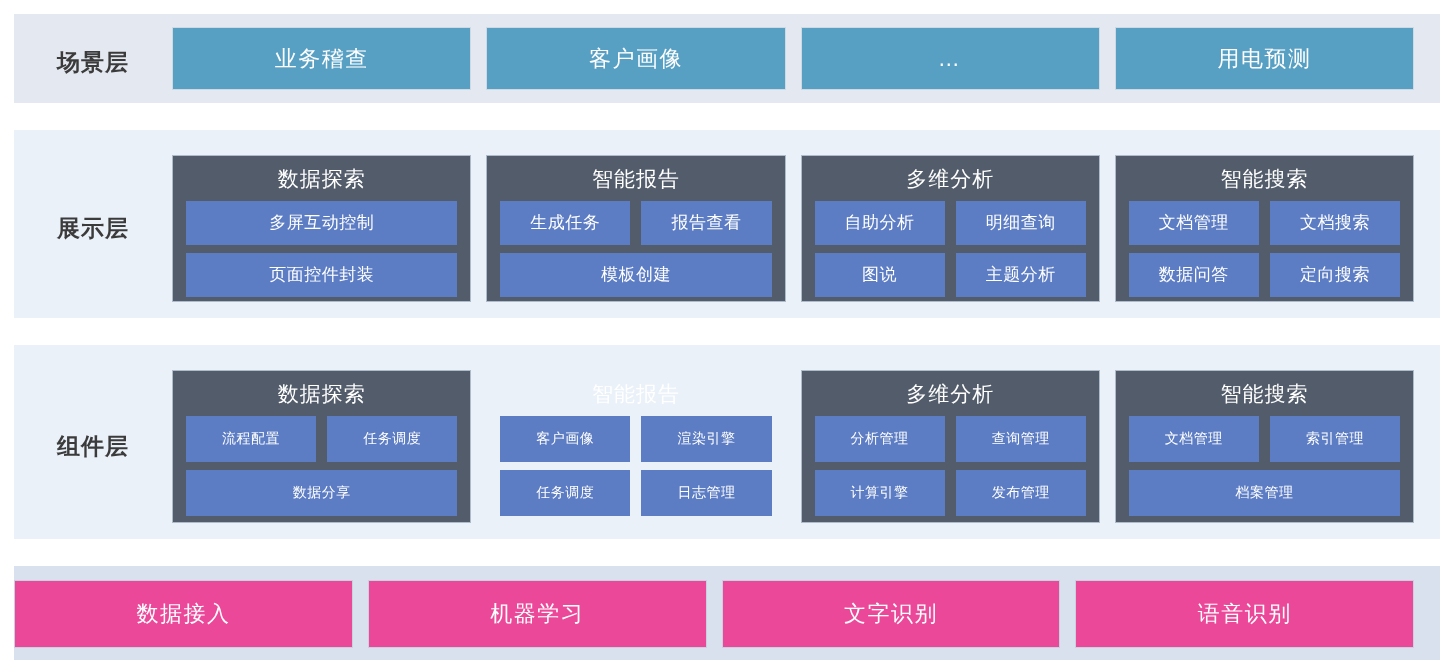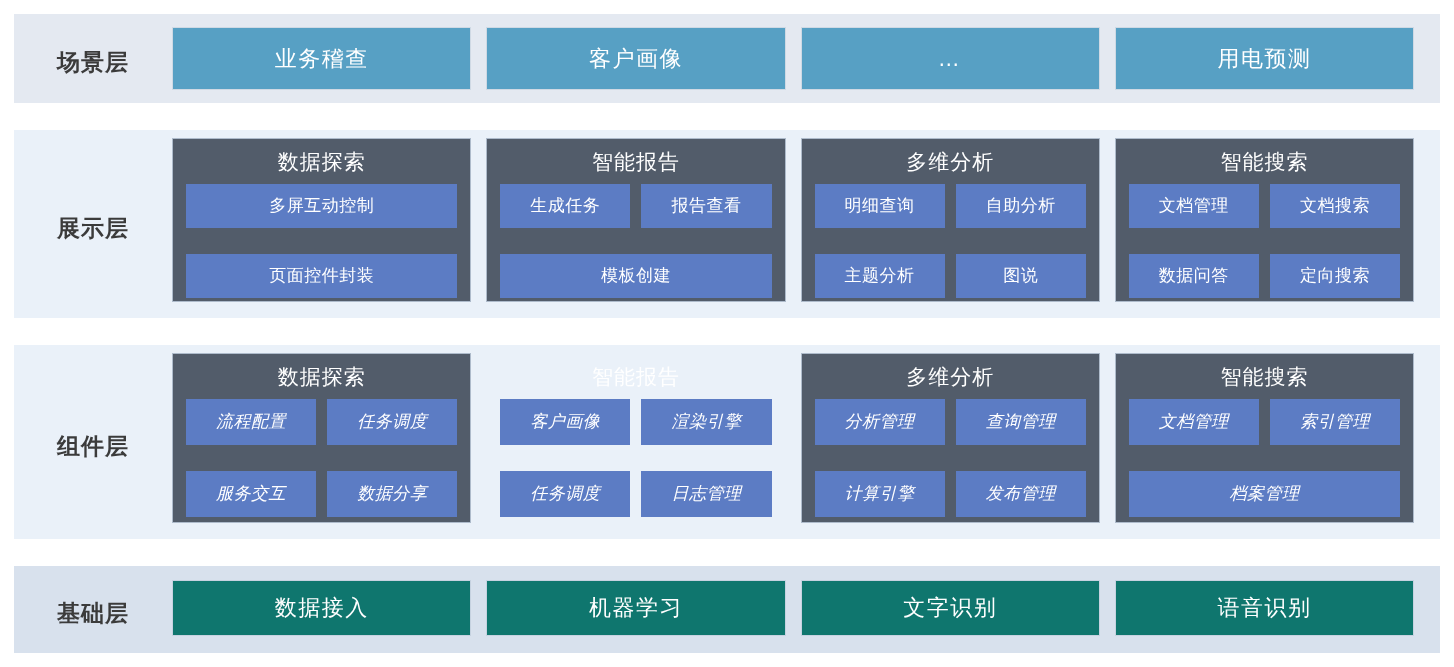--- a/index.html
+++ b/index.html
@@ -72,34 +72,34 @@
     letter-spacing: 1.5px;
   }
   .band-scene .band-cards { padding: 13px 26px 13px 0; border-radius: 14px; }
   .band-scene .simple-card {
     background: #57a0c4;
     border: 1px solid #cfd9e4;
     height: 63px;
   }
   .band-base .band-cards { padding: 14px 26px 14px 0; }
   .band-base .simple-card {
-    background: #0f766e;
+    background: #ec4899;
     border: 1px solid #c6d2e0;
-    height: 56px;
+    height: 68px;
   }
   .simple-card .dots {
     font-size: 22px;
     letter-spacing: 3px;
     line-height: 0.6;
   }
 
   
   .band-present .band-cards,
   .band-component .band-cards {
-    padding: 8px 26px 16px 0;
+    padding: 25px 26px 16px 0;
     align-items: stretch;
   }
 
   .group-card {
     flex: 1 1 0;
     background: #525c6a;
     border: 1px solid #aebbcb;
     box-sizing: border-box;
     padding: 7px 13px 13px 13px;
     display: flex;
@@ -116,21 +116,21 @@
     color: #ffffff;
     letter-spacing: 1px;
     margin-bottom: 6px;
     line-height: 1.5;
     user-select: none;
   }
 
   .group-rows {
     display: flex;
     flex-direction: column;
-    gap: 26px;
+    gap: 8px;
     flex: 1 1 auto;
     justify-content: flex-start;
   }
   .group-row {
     display: flex;
     gap: 11px;
     flex: 1 1 0;
   }
   .sub-btn {
     flex: 1 1 0;
@@ -138,21 +138,21 @@
     color: #ffffff;
     font-size: 17px;
     display: flex;
     align-items: center;
     justify-content: center;
     letter-spacing: 0.5px;
     min-height: 44px;
     box-sizing: border-box;
   }
   .band-component .group-title { font-size: 21px; }
-  .band-component .sub-btn { font-size: 17px; min-height: 46px; font-style: italic; }
+  .band-component .sub-btn { font-size: 14px; min-height: 46px; }
 </style>
 </head>
 <body>
 
 <div class="diagram">
 
   <div class="band band-scene">
     <div class="band-label">场景层</div>
     <div class="band-cards">
       <div class="simple-card">
@@ -196,26 +196,26 @@
           <div class="group-row">
             <div class="sub-btn">模板创建</div>
           </div>
         </div>
       </div>
 
       <div class="group-card">
         <div class="group-title">多维分析</div>
         <div class="group-rows">
           <div class="group-row">
+            <div class="sub-btn">自助分析</div>
             <div class="sub-btn">明细查询</div>
-            <div class="sub-btn">自助分析</div>
-          </div>
-          <div class="group-row">
+          </div>
+          <div class="group-row">
+            <div class="sub-btn">图说</div>
             <div class="sub-btn">主题分析</div>
-            <div class="sub-btn">图说</div>
           </div>
         </div>
       </div>
 
       <div class="group-card">
         <div class="group-title">智能搜索</div>
         <div class="group-rows">
           <div class="group-row">
             <div class="sub-btn">文档管理</div>
             <div class="sub-btn">文档搜索</div>
@@ -235,21 +235,20 @@
     <div class="band-cards">
 
       <div class="group-card">
         <div class="group-title">数据探索</div>
         <div class="group-rows">
           <div class="group-row">
             <div class="sub-btn">流程配置</div>
             <div class="sub-btn">任务调度</div>
           </div>
           <div class="group-row">
-            <div class="sub-btn">服务交互</div>
             <div class="sub-btn">数据分享</div>
           </div>
         </div>
       </div>
 
       <div class="group-card ghost">
         <div class="group-title">智能报告</div>
         <div class="group-rows">
           <div class="group-row">
             <div class="sub-btn">客户画像</div>
@@ -286,21 +285,20 @@
           <div class="group-row">
             <div class="sub-btn">档案管理</div>
           </div>
         </div>
       </div>
 
     </div>
   </div>
 
   <div class="band band-base">
-    <div class="band-label">基础层</div>
     <div class="band-cards">
       <div class="simple-card">
         <span>数据接入</span>
       </div>
       <div class="simple-card">
         <span>机器学习</span>
       </div>
       <div class="simple-card">
         <span>文字识别</span>
       </div>

